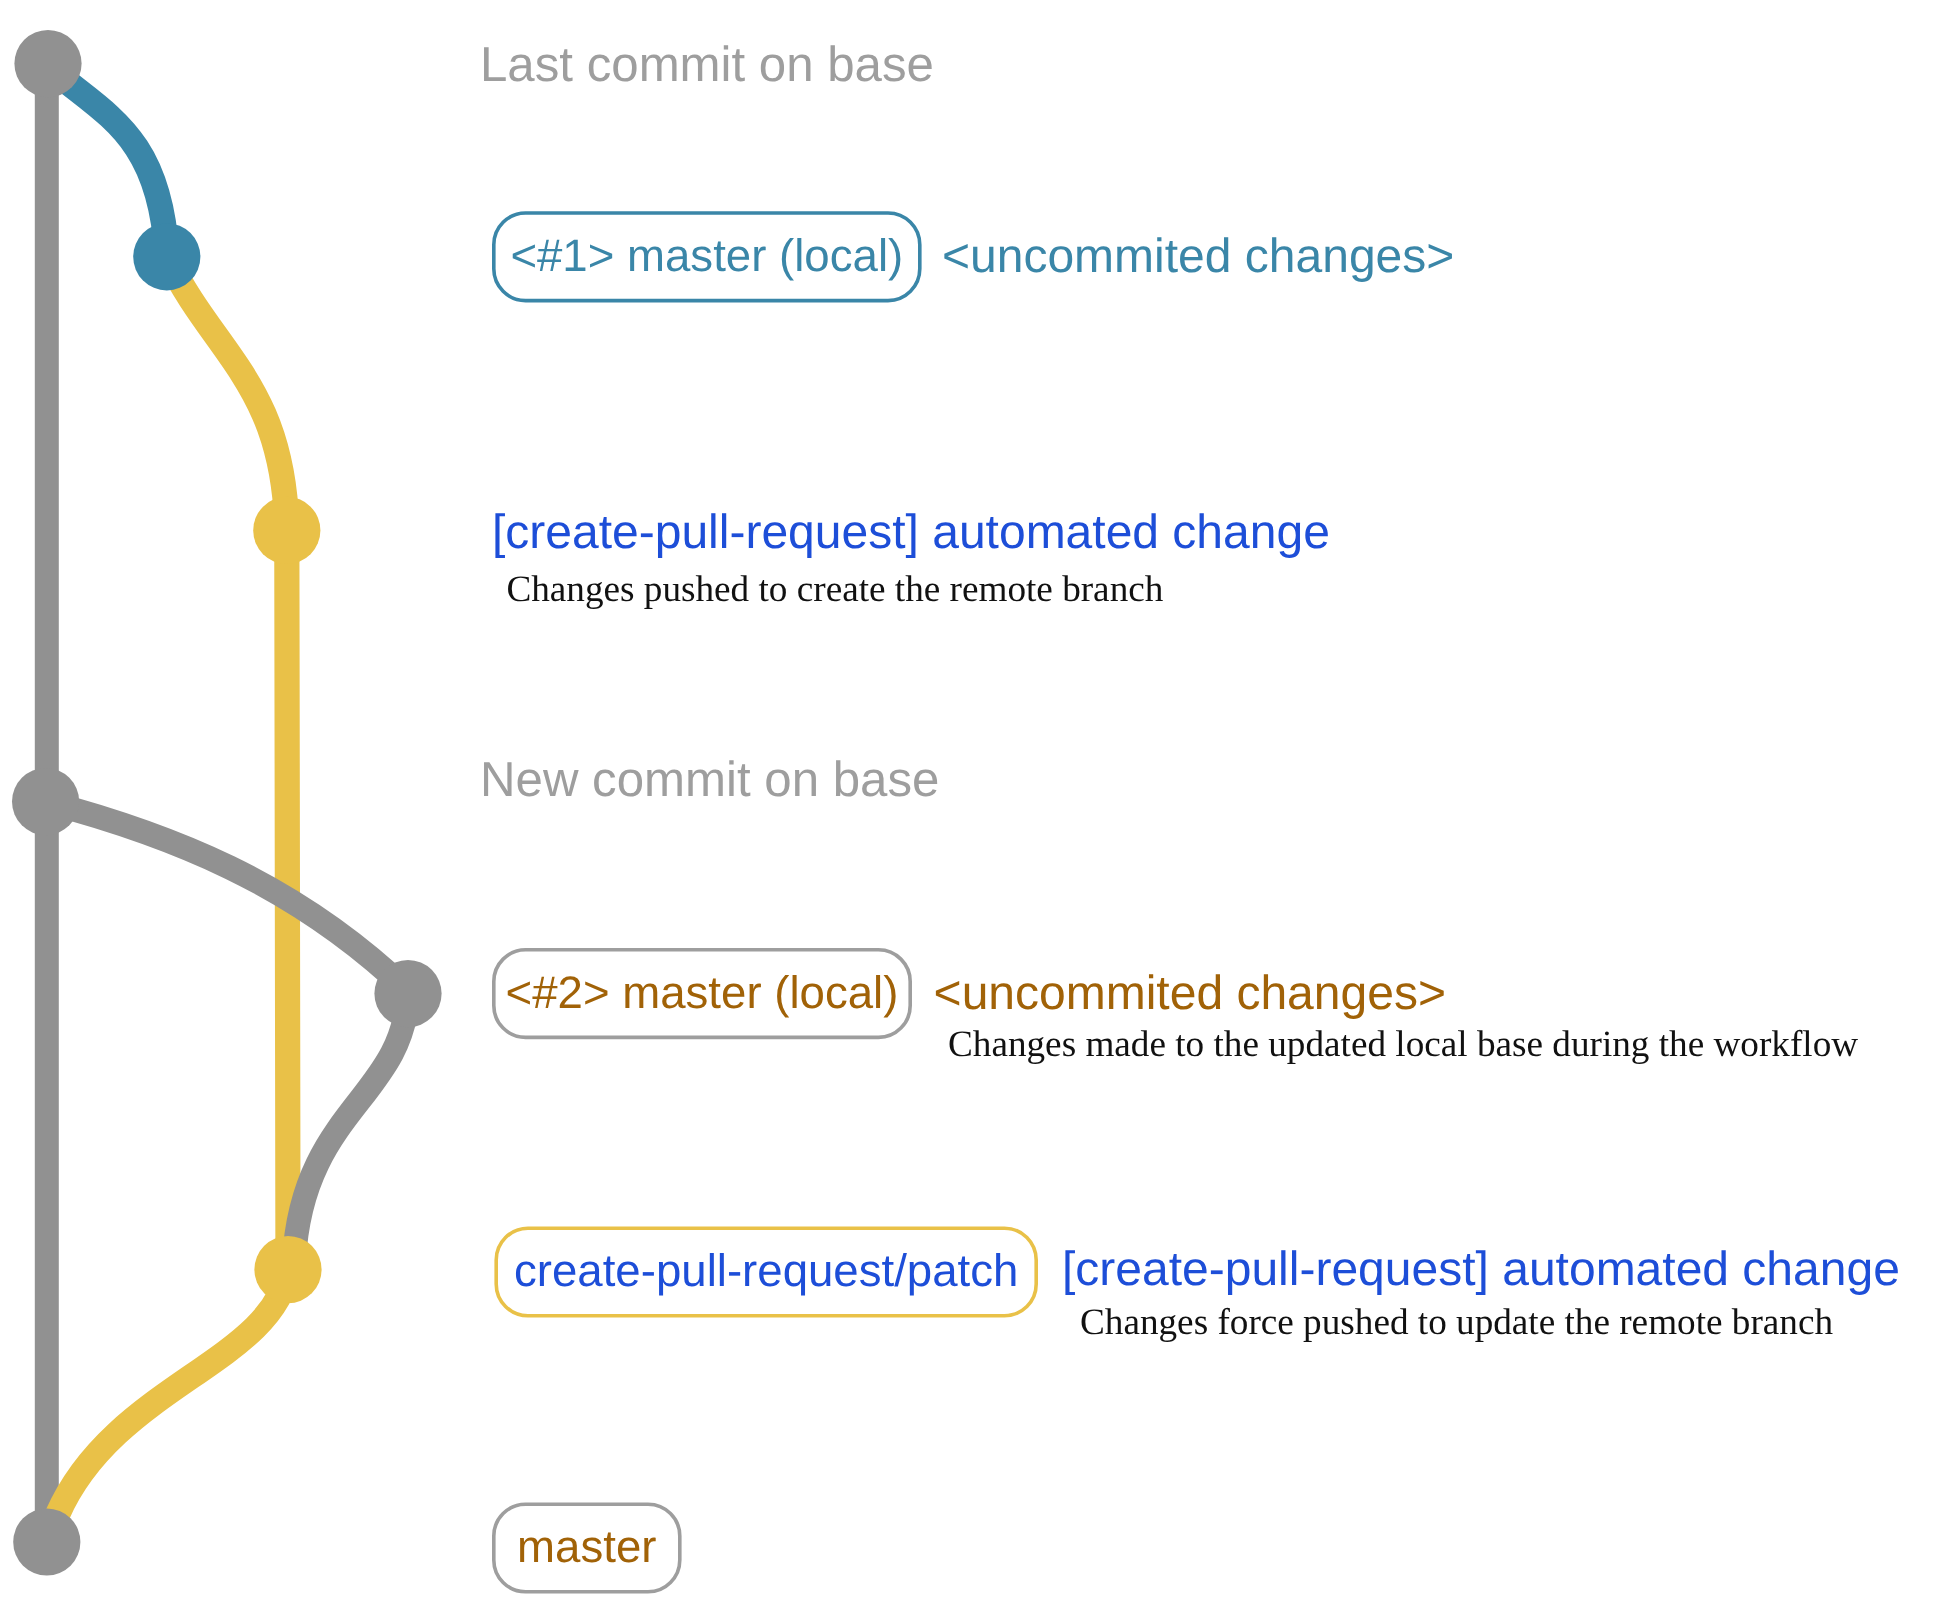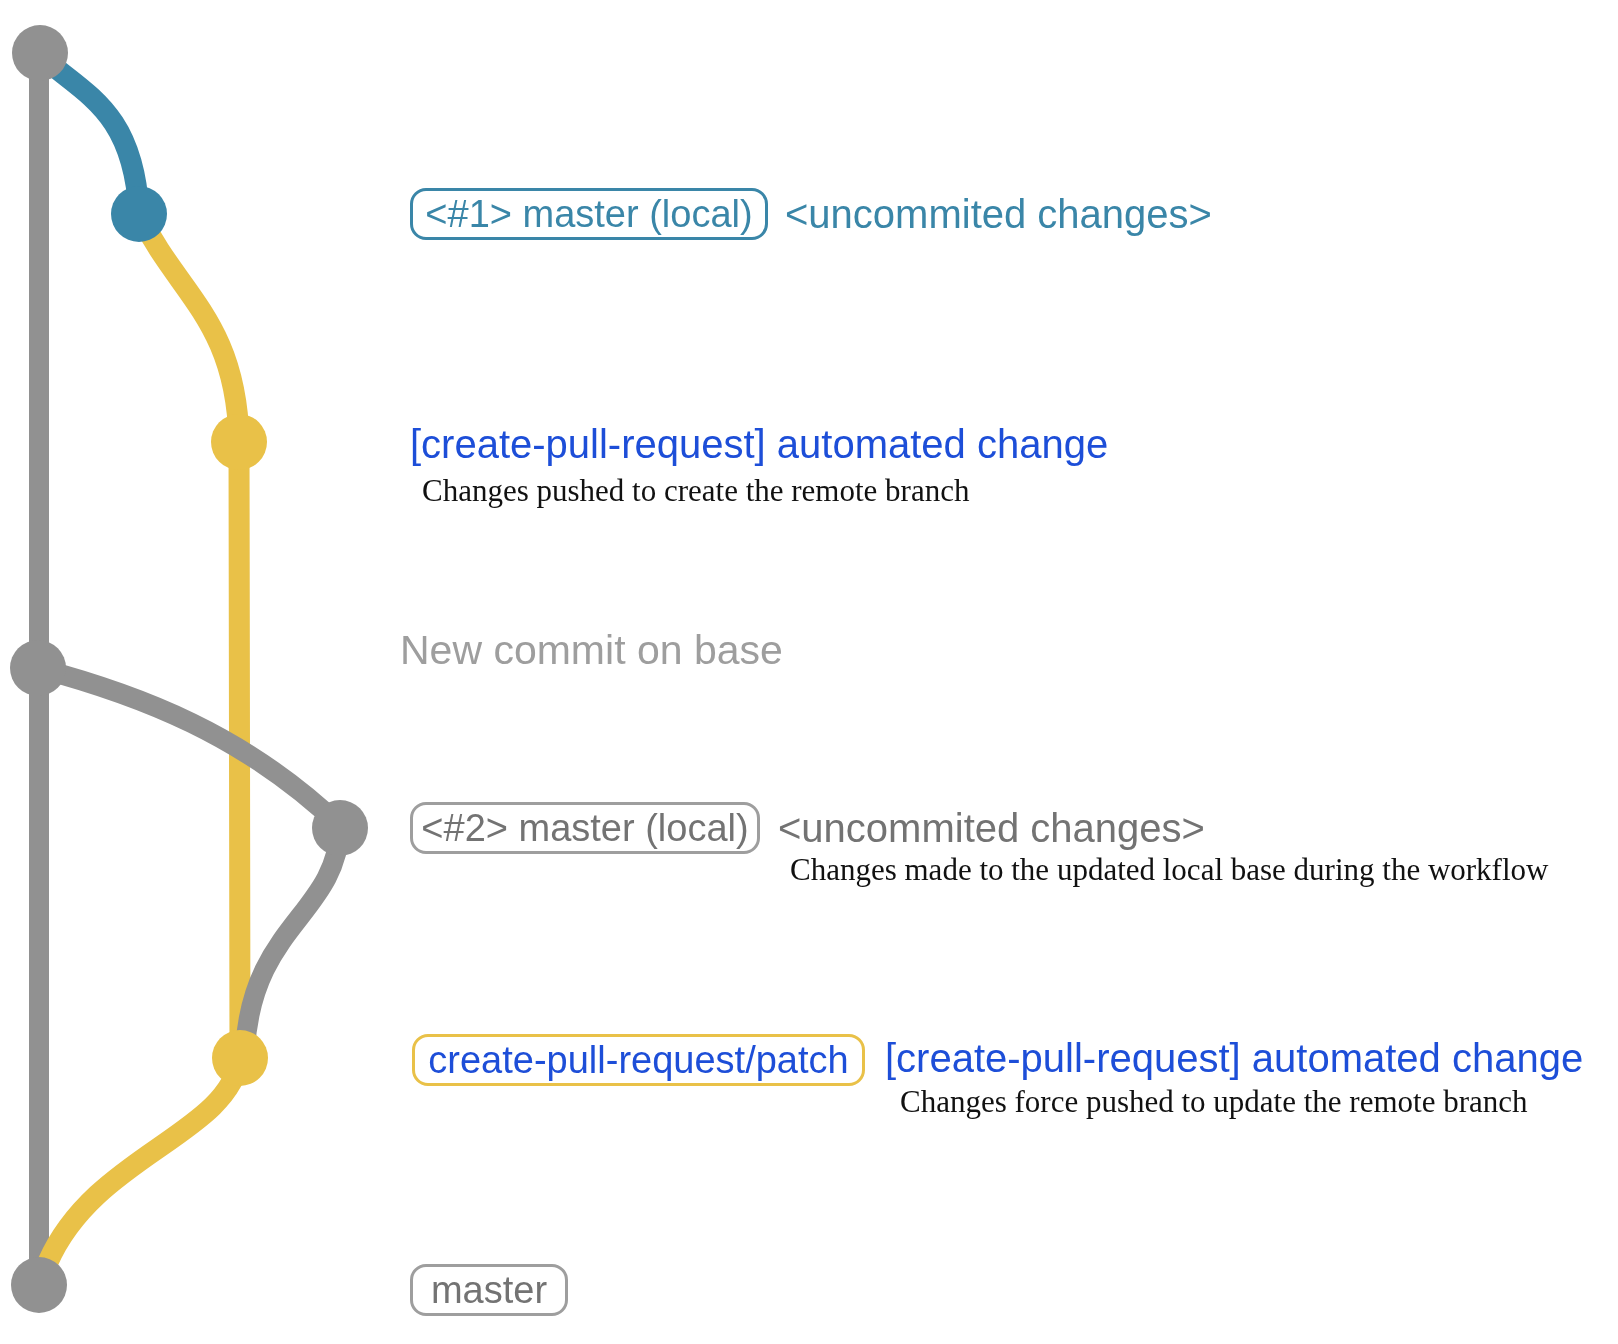--- a/index.html
+++ b/index.html
@@ -29,34 +29,34 @@
     position:absolute;
     font-family:"Liberation Serif", serif;
     font-size:31px;
     color:#111111;
     transform:translateY(-50%);
     white-space:nowrap;
   }
   .badge{
     position:absolute;
     box-sizing:border-box;
-    height:52px;
+    height:76px;
     border:3px solid;
-    border-radius:16px;
+    border-radius:28px;
     font-size:38px;
     display:flex;
     align-items:center;
     justify-content:center;
     transform:translateY(-50%);
     white-space:nowrap;
     background:#ffffff;
   }
   .c-blue{color:#3a86a8;border-color:#3a86a8;}
   .c-yellow{color:#1d4ed8;border-color:#e9c148;}
-  .c-gray{color:#737373;border-color:#9e9e9e;}
+  .c-gray{color:#a16207;border-color:#9e9e9e;}
 
   
   .r1{left:400px;top:54px;}
   .r2-badge{left:410px;top:214px;width:358px;}
   .r2-title{left:785px;top:214px;}
   .r2-caption{left:818px;top:258px;}
   .r3-title{left:410px;top:444px;}
   .r3-caption{left:422px;top:491px;}
   .r4{left:400px;top:650px;}
   .r5-badge{left:410px;top:828px;width:350px;}
@@ -89,20 +89,21 @@
 
     <circle cx="40" cy="53" r="28" fill="#919191"></circle>
     <circle cx="139" cy="214" r="28" fill="#3a86a8"></circle>
     <circle cx="239" cy="442" r="28" fill="#e9c148"></circle>
     <circle cx="38" cy="668" r="28" fill="#919191"></circle>
     <circle cx="340" cy="828" r="28" fill="#919191"></circle>
     <circle cx="240" cy="1058" r="28" fill="#e9c148"></circle>
     <circle cx="39" cy="1285" r="28" fill="#919191"></circle>
   </svg>
 
+  <div class="section-label r1">Last commit on base</div>
 
   <div class="badge c-blue r2-badge">&lt;#1&gt; master (local)</div>
   <div class="row-title c-blue r2-title">&lt;uncommited changes&gt;</div>
 
   <div class="row-title c-yellow r3-title">[create-pull-request] automated change</div>
   <div class="caption r3-caption">Changes pushed to create the remote branch</div>
 
   <div class="section-label r4">New commit on base</div>
 
   <div class="badge c-gray r5-badge">&lt;#2&gt; master (local)</div>

